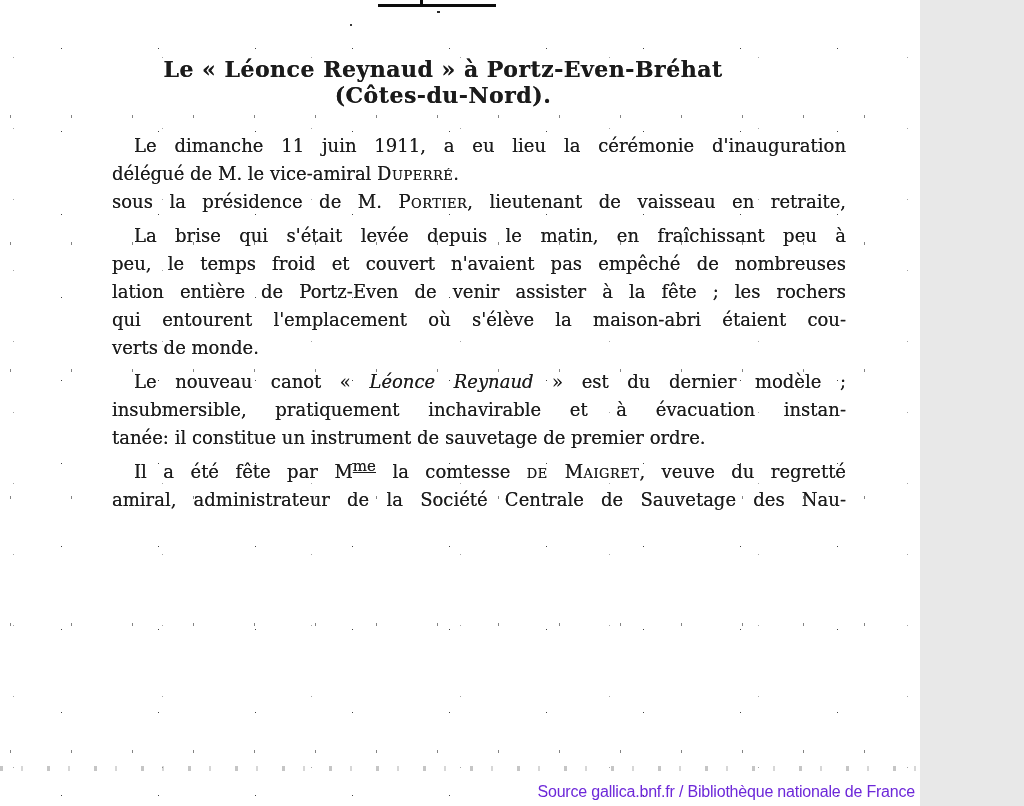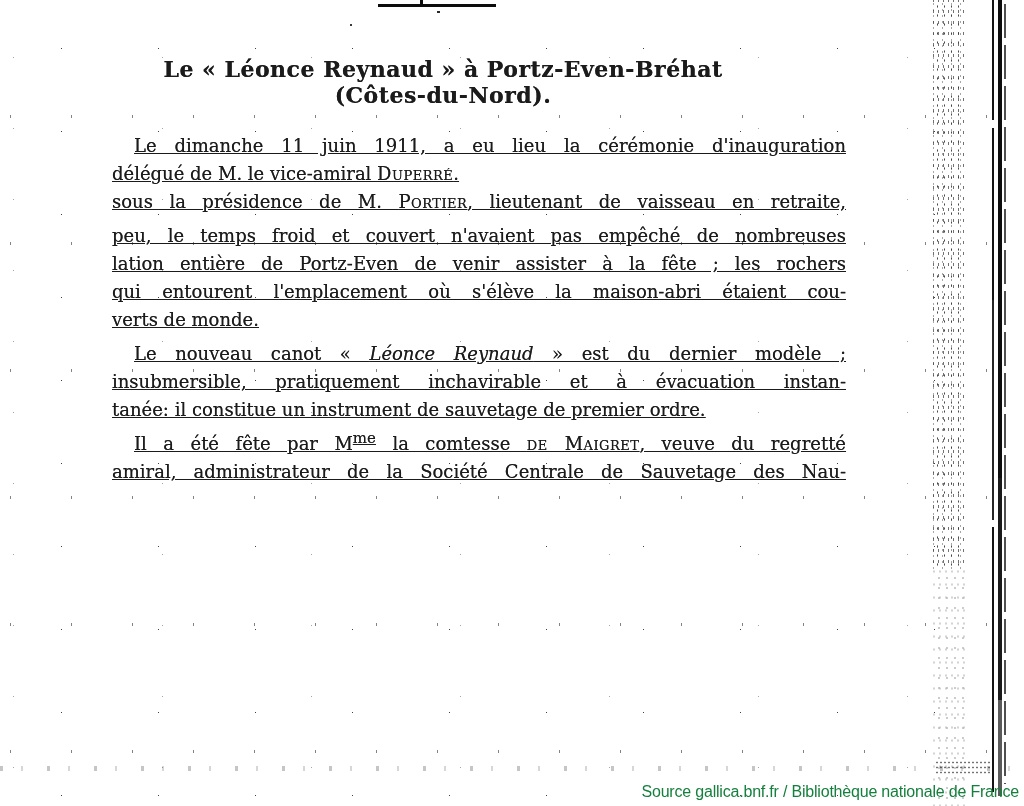--- a/index.html
+++ b/index.html
@@ -1,17 +1,17 @@
 <!DOCTYPE html>
 <html><head>
 <meta charset="utf-8">
 <style>
   html,body{margin:0;padding:0;background:#e8e8e8;}
   .sheet{
-    position:relative;width:1024px;height:806px;background:#ffffff;
+    position:relative;width:920px;height:806px;background:#ffffff;
     overflow:hidden;font-family:"DejaVu Serif","Liberation Serif",serif;color:#1b1b1b;
   }
   
   .noise{
     position:absolute;inset:0;pointer-events:none;
     background-image:
       radial-gradient(rgba(30,30,30,.85) .5px, transparent .9px),
       radial-gradient(rgba(30,30,30,.55) .5px, transparent .85px),
       radial-gradient(rgba(30,30,30,.4) .6px, transparent 1px);
     background-size:97px 83px,61px 127px,149px 71px;
@@ -49,32 +49,32 @@
   .scan-edge-cluster{position:absolute;left:935px;top:760px;width:55px;height:14px;opacity:.7;
     background-image:radial-gradient(rgba(20,20,20,.85) .7px, transparent 1px);background-size:4px 5px;}
   
   .content{position:absolute;left:112px;top:56px;width:734px;}
   .doc-title{
     text-align:center;font-weight:bold;font-size:22px;line-height:26px;
     letter-spacing:.5px;transform:translateX(-36px);
     text-shadow:0 0 .5px rgba(20,20,20,.8);
   }
   .doc-body{margin-top:24px;font-size:18px;line-height:28px;text-shadow:0 0 .5px rgba(20,20,20,.75);}
-  .para{margin:4px 0 6px 0;text-decoration:underline;}
+  .para{margin:4px 0 6px 0;}
   .line{white-space:pre-wrap;}
   .line.just{text-align:justify;text-align-last:justify;}
   .line.indent{text-indent:22px;}
   .seg-sc{font-variant:small-caps;letter-spacing:.5px;}
   .seg-i{font-style:italic;}
   .seg-sup{font-size:15px;vertical-align:super;text-decoration:underline;line-height:0;}
   
   .footer{
     position:absolute;right:5px;bottom:5px;
     font-family:"Liberation Sans","DejaVu Sans",sans-serif;
-    font-size:16px;letter-spacing:-.2px;color:#15803d;
+    font-size:16px;letter-spacing:-.2px;color:#6d28d9;
   }
 </style>
 </head>
 <body>
 
 <div class="sheet">
 
   <div class="noise"></div>
   <div class="speckle-band"></div>
   <div class="speckle-band-lower"></div>
@@ -93,20 +93,21 @@
       <div>Le « Léonce Reynaud » à Portz-Even-Bréhat</div>
       <div>(Côtes-du-Nord).</div>
     </div>
     <div class="doc-body">
         <div class="para">
           <div class="line just indent"><span>Le dimanche 11 juin 1911, a eu lieu la cérémonie d'inauguration</span></div>
           <div class="line"><span>délégué de M. le vice-amiral </span><span class="seg-sc">Duperré</span><span>.</span></div>
           <div class="line just"><span>sous la présidence de M. </span><span class="seg-sc">Portier</span><span>, lieutenant de vaisseau en retraite,</span></div>
         </div>
         <div class="para">
+          <div class="line just indent"><span>La brise qui s'était levée depuis le matin, en fraîchissant peu à</span></div>
           <div class="line just"><span>peu, le temps froid et couvert n'avaient pas empêché de nombreuses</span></div>
           <div class="line just"><span>lation entière de Portz-Even de venir assister à la fête ; les rochers</span></div>
           <div class="line just"><span>qui entourent l'emplacement où s'élève la maison-abri étaient cou-</span></div>
           <div class="line"><span>verts de monde.</span></div>
         </div>
         <div class="para">
           <div class="line just indent"><span>Le nouveau canot « </span><span class="seg-i">Léonce Reynaud</span><span> » est du dernier modèle ;</span></div>
           <div class="line just"><span>insubmersible, pratiquement inchavirable et à évacuation instan-</span></div>
           <div class="line"><span>tanée: il constitue un instrument de sauvetage de premier ordre.</span></div>
         </div>

